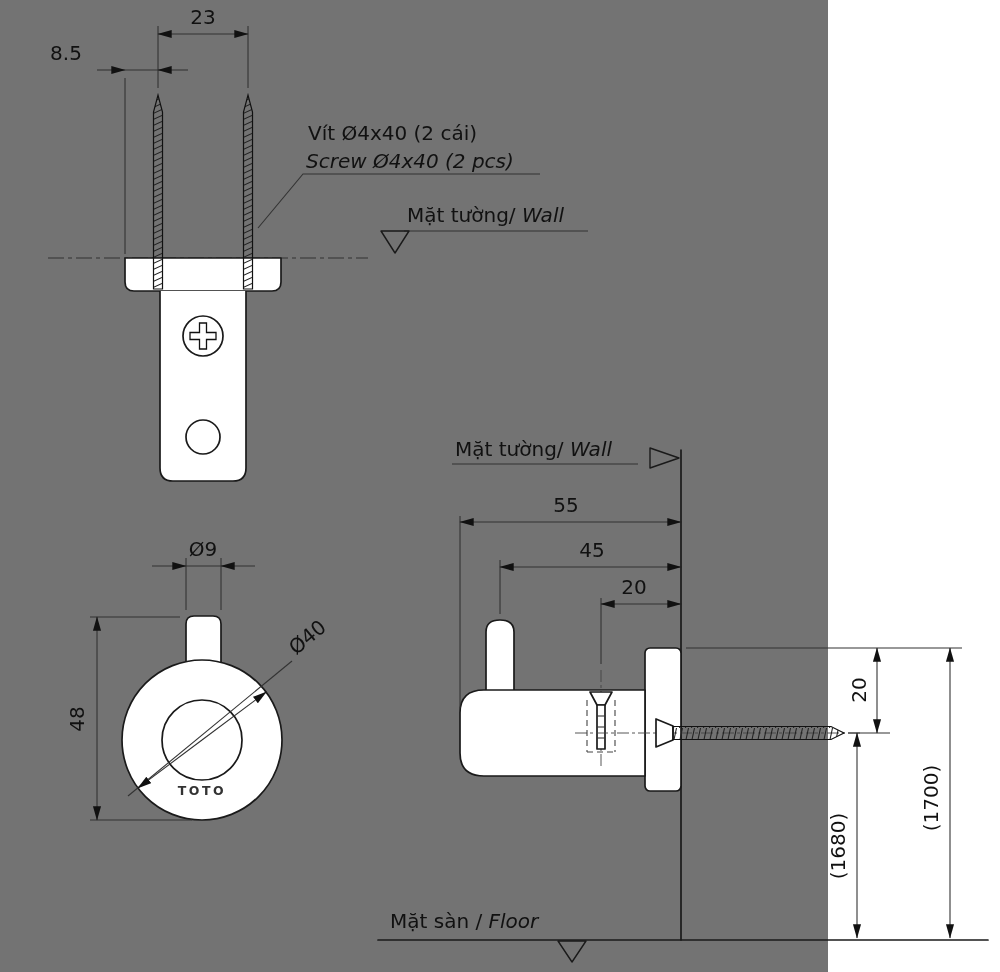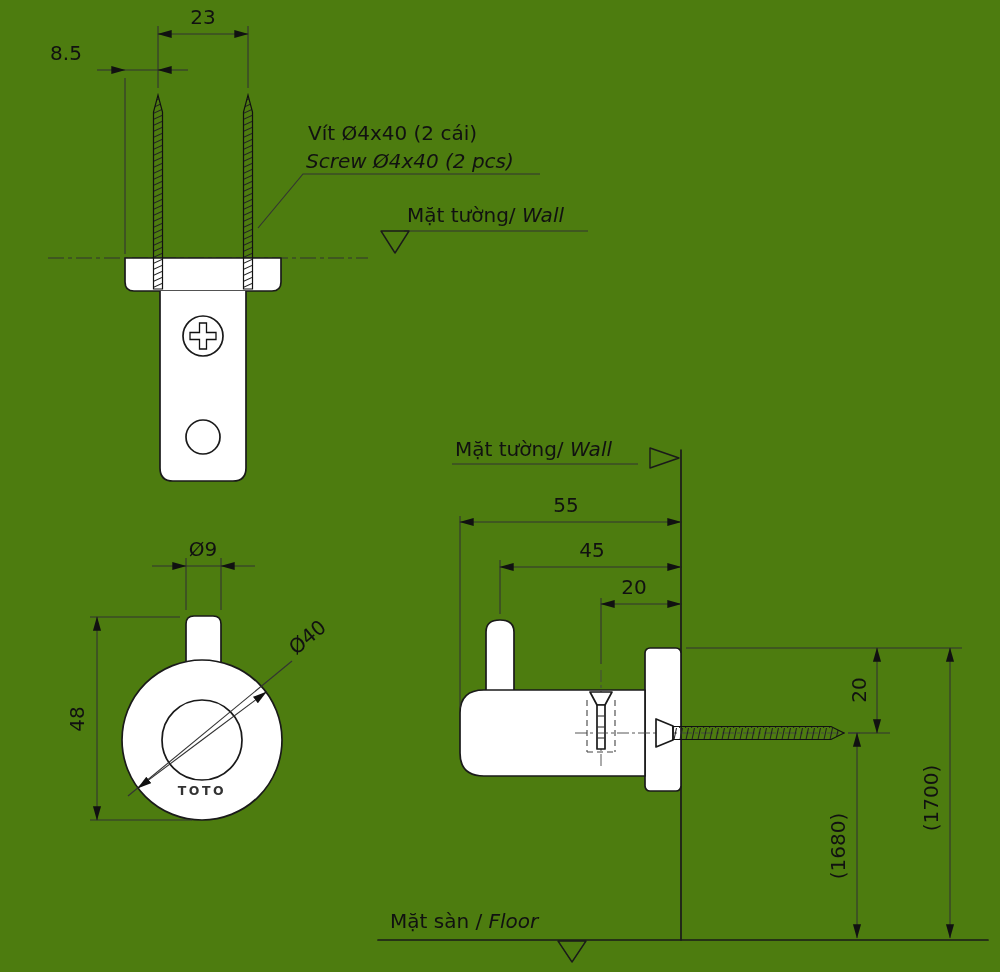--- a/index.html
+++ b/index.html
@@ -1,16 +1,16 @@
 <!DOCTYPE html>
 <html><head>
 <meta charset="utf-8">
 <style>
   html,body { margin:0; padding:0; background:#ffffff; }
-  #stage { width:1000px; height:972px; position:relative; background:#4d7c0f; font-family:"DejaVu Sans", sans-serif; }
+  #stage { width:828px; height:972px; position:relative; background:#737373; font-family:"DejaVu Sans", sans-serif; }
   svg { display:block; }
   .ln   { stroke:#1a1a1a; stroke-width:1.7; fill:none; stroke-linejoin:round; stroke-linecap:round; }
   .lnw  { stroke:#1a1a1a; stroke-width:1.7; fill:#ffffff; stroke-linejoin:round; }
   .thin { stroke:#333333; stroke-width:1.1; fill:none; }
   .chain{ stroke:#333333; stroke-width:1.1; fill:none; stroke-dasharray:16 4 4 4; }
   .chainthin{ stroke:#444444; stroke-width:0.9; fill:none; stroke-dasharray:12 3 3 3; }
   .dash { stroke:#444444; stroke-width:1.1; fill:none; stroke-dasharray:6 4; }
   .tri  { stroke:#1a1a1a; stroke-width:1.4; fill:none; stroke-linejoin:round; }
   .dimtxt { font-size:20px; fill:#111111; }
   .lbltxt { font-size:20px; fill:#111111; }

